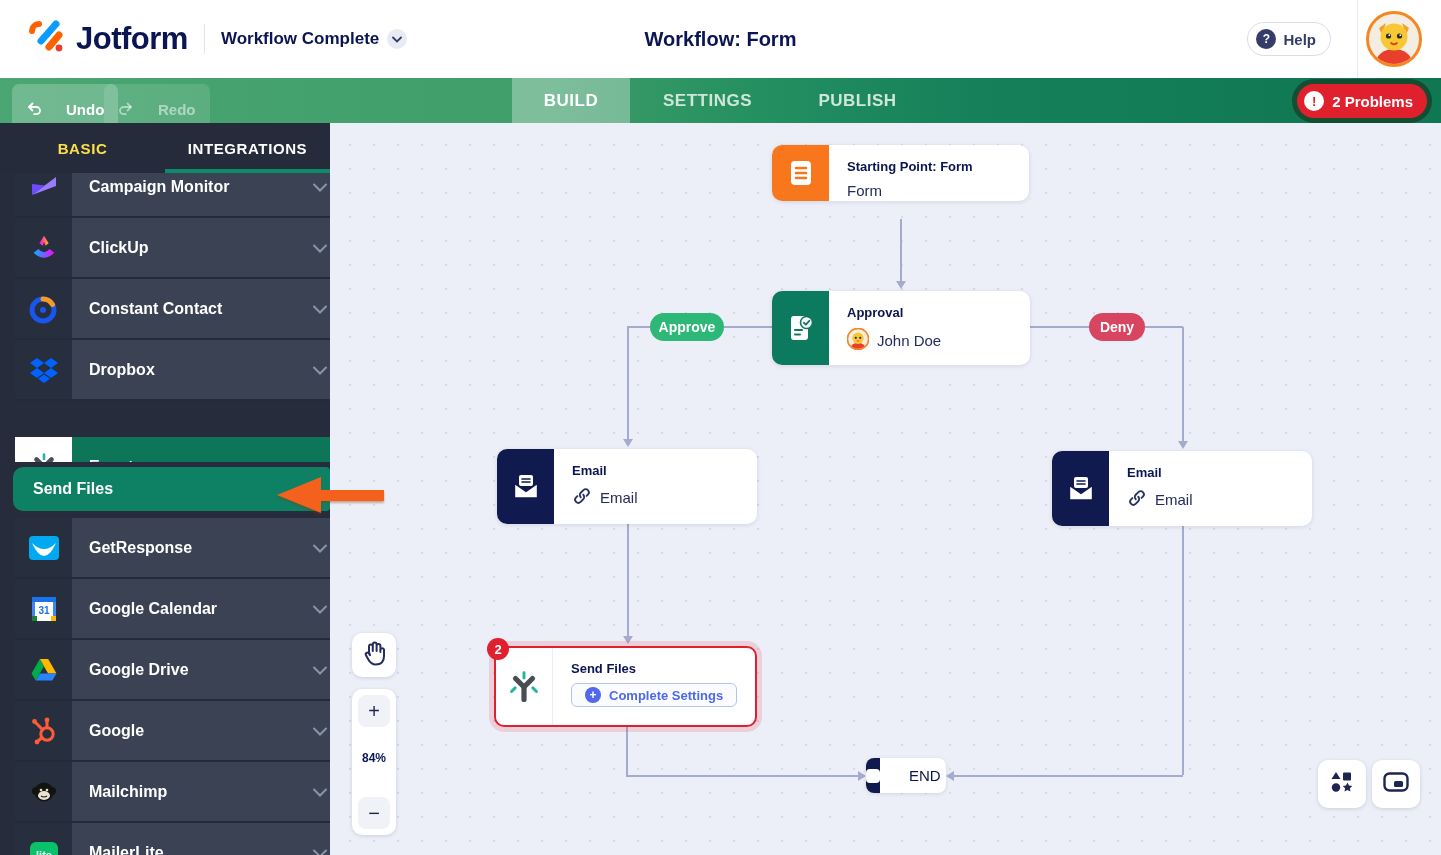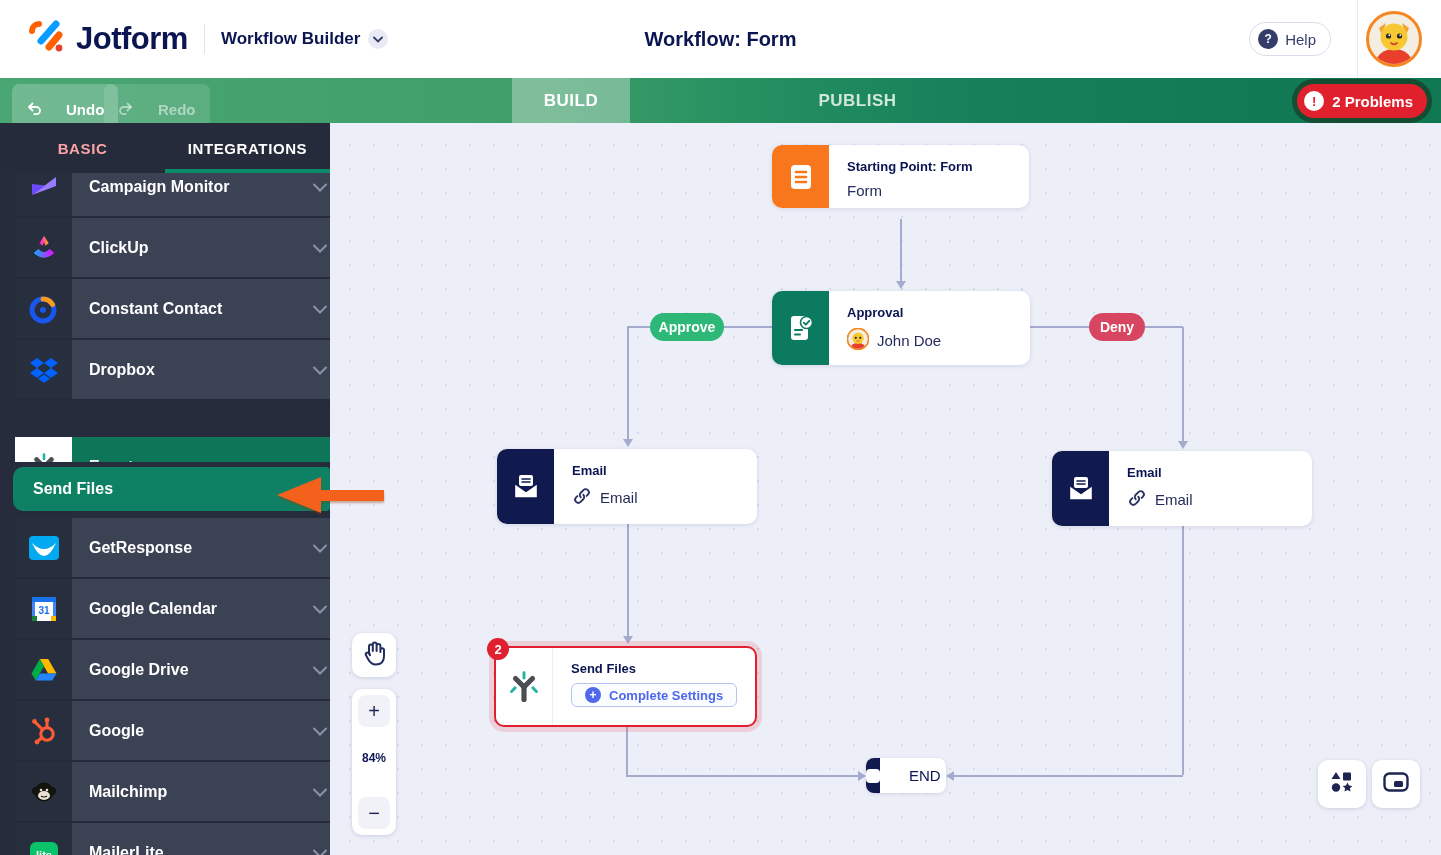--- a/index.html
+++ b/index.html
@@ -9,39 +9,39 @@
   
   .header { position:absolute; left:0; top:0; width:1441px; height:78px; background:#fff; display:flex; align-items:center; }
   .brand { position:absolute; left:26px; top:0; height:78px; display:flex; align-items:center; }
   .brand-word { font-size:31px; font-weight:bold; color:#0a1551; letter-spacing:-0.5px; margin-left:10px; }
   .hdr-div { width:1px; height:30px; background:#e0e3ef; margin:0 16px; }
   .wb-label { font-size:17px; font-weight:bold; color:#0a1551; }
   .chev-circle { width:20px; height:20px; border-radius:50%; background:#e9ebf4; display:inline-flex; align-items:center; justify-content:center; margin-left:8px; }
   .page-title { position:absolute; left:50%; top:0; transform:translateX(-50%); height:78px; display:flex; align-items:center; font-size:20px; font-weight:bold; color:#0a1551; }
   .help-btn { position:absolute; right:110px; top:22px; height:34px; border-radius:17px; border:1px solid #d9dde9; background:#fff; display:flex; align-items:center; padding:0 14px 0 8px; gap:7px; cursor:pointer; }
   .help-q { width:20px; height:20px; border-radius:50%; background:#343c6a; color:#fff; font-size:12px; font-weight:bold; display:flex; align-items:center; justify-content:center; }
-  .help-txt { font-size:15px; font-weight:normal; color:#343c6a; }
+  .help-txt { font-size:15px; font-weight:bold; color:#343c6a; }
   .hdr-vdiv { position:absolute; left:1357px; top:0; width:1px; height:78px; background:#e7eaf2; }
 
   
   .toolbar { position:absolute; left:0; top:78px; width:1441px; height:45px;
     background:linear-gradient(90deg,#4aa673 0%,#3f9e6a 38%,#259060 52%,#15805a 68%,#0f7751 100%); }
   .tb-btn { position:absolute; top:6px; height:50px; border-radius:7px; display:flex; align-items:center; gap:24px; padding:0 14px; font-size:15px; font-weight:bold; cursor:pointer; }
   .tb-undo { left:12px; background:rgba(255,255,255,0.22); color:#fff; }
   .tb-redo { left:104px; background:rgba(255,255,255,0.12); color:rgba(255,255,255,0.5); }
   .tb-tab { position:absolute; top:0; height:45px; display:flex; align-items:center; justify-content:center; font-size:17px; font-weight:bold; letter-spacing:0.5px; color:#cfe7da; cursor:pointer; }
   .tb-tab.active { background:rgba(255,255,255,0.33); color:#fff; }
   .problems { position:absolute; right:14px; top:6px; height:34px; border-radius:17px; background:#e1202e; box-shadow:0 0 0 5px rgba(25,25,12,0.45); display:flex; align-items:center; gap:8px; padding:0 14px 0 7px; cursor:pointer; }
   .problems-ic { width:20px; height:20px; border-radius:50%; background:#fff; color:#e1202e; font-size:13px; font-weight:bold; display:flex; align-items:center; justify-content:center; }
   .problems-txt { color:#fff; font-size:15px; font-weight:bold; }
 
   
   .sidebar { position:absolute; left:0; top:123px; width:330px; height:732px; background:#262c3c; overflow:hidden; z-index:2; }
   .sb-tabs { position:absolute; left:0; top:0; width:330px; height:50px; background:#252b3b; z-index:3; }
-  .sb-tab { position:absolute; top:0; height:50px; display:flex; align-items:center; justify-content:center; font-size:15px; font-weight:bold; letter-spacing:0.6px; color:#fca5a5; cursor:pointer; }
+  .sb-tab { position:absolute; top:0; height:50px; display:flex; align-items:center; justify-content:center; font-size:15px; font-weight:bold; letter-spacing:0.6px; color:#fde047; cursor:pointer; }
   .sb-tab.active { color:#fff; }
   .sb-underline { position:absolute; left:165px; bottom:0; width:165px; height:4px; background:#0c8a6a; }
   .sb-row { position:absolute; left:15px; width:330px; height:61px; border-bottom:2px solid #242a39; cursor:pointer; }
   .sb-ic { position:absolute; left:0; top:0; width:57px; height:59px; background:#272e3e; display:flex; align-items:center; justify-content:center; }
   .sb-body { position:absolute; left:57px; top:0; width:273px; height:59px; background:#3b4254; display:flex; align-items:center; }
   .sb-label { font-size:16px; font-weight:bold; color:#fff; margin-left:17px; }
   .sb-chev { position:absolute; right:18px; top:50%; transform:translateY(-50%); }
   .sb-row.green .sb-ic { background:#ffffff; }
   .sb-row.green .sb-body { background:#0d7558; }
   .sb-sub { position:absolute; left:0; width:330px; height:56px; background:#262c3c; }
@@ -99,21 +99,21 @@
       <span>
         <svg width="40" height="40" viewBox="0 0 40 40">
           <path d="M13 7 a7 7 0 0 0 -7 7" fill="none" stroke="#ff6100" stroke-width="6" stroke-linecap="round"></path>
           <path d="M30 7 L15 24" fill="none" stroke="#0a9cff" stroke-width="7" stroke-linecap="round"></path>
           <path d="M33 18 L23 30" fill="none" stroke="#ff6100" stroke-width="7" stroke-linecap="round"></path>
           <circle cx="33" cy="31" r="3.4" fill="#e8402d"></circle>
         </svg>
       </span>
       <span class="brand-word">Jotform</span>
       <span class="hdr-div"></span>
-      <span class="wb-label">Workflow Builder</span>
+      <span class="wb-label">Workflow Complete</span>
       <span class="chev-circle">
         <svg width="10" height="7" viewBox="0 0 10 7">
             <polyline points="1,1.5 5,5.5 9,1.5" fill="none" stroke="#343c6a" stroke-width="1.8" stroke-linecap="round"></polyline>
           </svg>
       </span>
     </div>
     <div class="page-title">Workflow: Form</div>
     <div class="help-btn">
       <span class="help-q">?</span>
       <span class="help-txt">Help</span>
@@ -149,20 +149,21 @@
       <span>Undo</span>
     </div>
     <div class="tb-btn tb-redo">
       <svg width="16" height="16" viewBox="0 0 16 16">
           <polyline points="9.5,2.5 13,6 9.5,9.5" fill="none" stroke="rgba(255,255,255,0.5)" stroke-width="1.8" stroke-linecap="round" stroke-linejoin="round"></polyline>
           <path d="M12.6 6 h-7 a3.6 3.6 0 0 0 0 7.2 h2.2" fill="none" stroke="rgba(255,255,255,0.5)" stroke-width="1.8" stroke-linecap="round"></path>
         </svg>
       <span>Redo</span>
     </div>
     <div class="tb-tab active" style="left:512px; width:118px;">BUILD</div>
+    <div class="tb-tab" style="left:630px; width:155px;">SETTINGS</div>
     <div class="tb-tab" style="left:785px; width:145px;">PUBLISH</div>
     <div class="problems">
       <span class="problems-ic">!</span>
       <span class="problems-txt">2 Problems</span>
     </div>
   </div>
 
   <div class="sidebar">
     <div class="sb-tabs">
       <div class="sb-tab" style="left:0; width:165px;">BASIC</div>
@@ -406,21 +407,21 @@
     <div class="arr-down" style="left:293px; top:513px;"></div>
 
     <div class="edge" style="left:296px; top:604px; width:2px; height:48px;"></div>
     <div class="edge" style="left:296px; top:652px; width:232px; height:2px;"></div>
     <div class="arr-right" style="left:528px; top:648px;"></div>
 
     <div class="edge" style="left:852px; top:403px; width:2px; height:249px;"></div>
     <div class="edge" style="left:624px; top:652px; width:229px; height:2px;"></div>
     <div class="arr-left" style="left:616px; top:648px;"></div>
 
-    <div class="node" style="left:442px; top:22px; width:257px; height:63px;">
+    <div class="node" style="left:442px; top:22px; width:257px; height:56px;">
       <div class="node-ic" style="background:#f8771d;">
         <svg width="26" height="30" viewBox="0 0 26 30">
             <rect x="3" y="3" width="20" height="24" rx="4" fill="#fff"></rect>
             <g stroke="#f8771d" stroke-width="2.6" stroke-linecap="round">
               <line x1="8" y1="10" x2="18" y2="10"></line>
               <line x1="8" y1="15" x2="18" y2="15"></line>
               <line x1="8" y1="20" x2="18" y2="20"></line>
             </g>
           </svg>
       </div>

